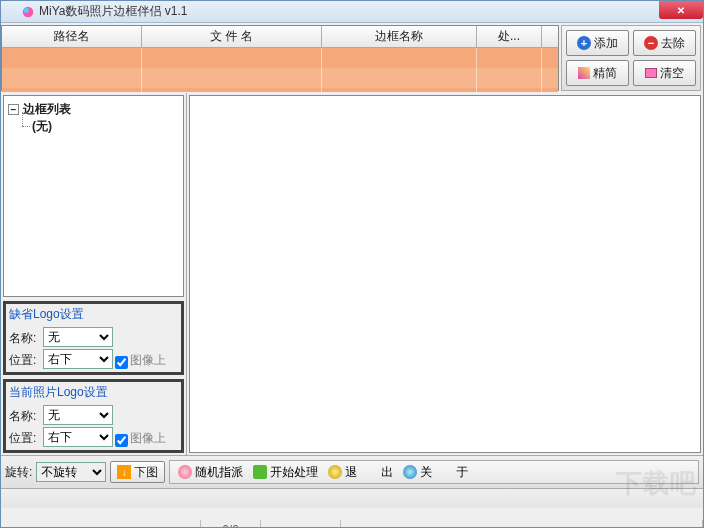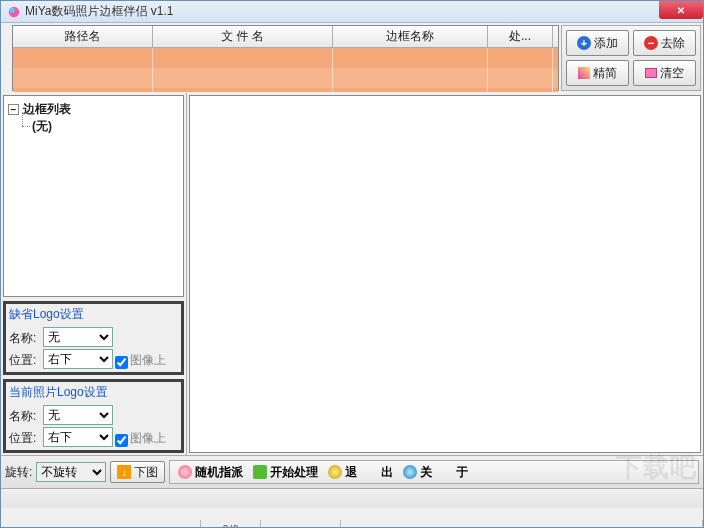--- a/index.html
+++ b/index.html
@@ -1,24 +1,24 @@
 <!DOCTYPE html>
 <html><head>
 <meta charset="utf-8">
 <style>
 * { box-sizing: border-box; margin: 0; padding: 0; font-family: "Microsoft YaHei", SimSun, sans-serif; font-size: 12px; }
 body { width: 704px; height: 528px; background: #efefef; border: 1px solid #6a8fb5; position: relative; overflow: hidden; }
 
-.titlebar { height: 22px; background: linear-gradient(#e8f0f8, #d4e2f0); display: flex; align-items: center; padding-left: 6px; position: relative; border-bottom: 1px solid #a0b8d0; }
+.titlebar { height: 22px; background: linear-gradient(#e8f0f8, #d4e2f0); display: flex; align-items: center; padding-left: 20px; position: relative; border-bottom: 1px solid #a0b8d0; }
 .titlebar .logo { width: 14px; height: 14px; margin-right: 4px; }
 .titlebar .title { color: #333; }
 .titlebar .close { position: absolute; right: 0; top: 0; width: 44px; height: 18px; background: linear-gradient(#e67,#c23); color: #fff; display: flex; align-items: center; justify-content: center; border-radius: 0 0 3px 3px; font-weight: bold; font-size: 10px; }
 
 .top-area { display: flex; height: 70px; }
-.grid-wrap { flex: 1; border: 1px solid #888; margin: 2px 0 2px 11px; background: #fff; }
+.grid-wrap { flex: 1; border: 1px solid #888; margin: 2px 0 2px 0; background: #fff; }
 .grid-header { display: flex; height: 22px; background: linear-gradient(#fdfdfd,#e8e8e8); border-bottom: 1px solid #aaa; }
 .grid-header div { border-right: 1px solid #b0b0b0; display: flex; align-items: center; justify-content: center; color: #222; }
 .col1 { width: 140px; } .col2 { width: 180px; } .col3 { width: 155px; } .col4 { width: 65px; }
 .grid-body { height: 44px; background: repeating-linear-gradient(#f5a97a,#f5a97a 20px,#f7b58c 20px,#f7b58c 40px); }
 .grid-body .cellrow { display: flex; height: 22px; }
 .grid-body .cellrow div { border-right: 1px solid rgba(255,255,255,.5); }
 
 .btn-panel { width: 140px; padding: 4px; border: 1px solid #aaa; margin: 2px; background: linear-gradient(#f5f5f5,#e0e0e0); display: grid; grid-template-columns: 1fr 1fr; gap: 4px; }
 .btn { height: 26px; background: linear-gradient(#fefefe,#e4e4e4); border: 1px solid #888; border-radius: 2px; display: flex; align-items: center; justify-content: center; gap: 3px; cursor: pointer; color: #222; }
 .ico-plus { width: 14px; height: 14px; border-radius: 50%; background: #2a6fd6; color: #fff; display: flex; align-items: center; justify-content: center; font-size: 11px; font-weight: bold; }
@@ -43,33 +43,33 @@
 .chk { width: 13px; height: 13px; }
 .hint { color: #888; }
 
 .right-pane { flex: 1; background: #fff; border: 1px solid #888; margin: 2px; }
 
 .bottom-bar { height: 28px; display: flex; align-items: center; padding: 16px 4px; border-top: 1px solid #aaa; gap: 4px; background: linear-gradient(#f0f0f0,#e0e0e0); }
 .bottom-bar label { color: #222; }
 .bottom-bar select { width: 70px; height: 20px; border: 1px solid #7a9; }
 .smbtn { height: 22px; padding: 0 6px; background: linear-gradient(#fefefe,#e4e4e4); border: 1px solid #888; border-radius: 2px; display: flex; align-items: center; gap: 3px; cursor: pointer; color: #222; }
 .ico-down { width: 14px; height: 14px; background: #f90; color: #fff; display: flex; align-items: center; justify-content: center; font-size: 10px; font-weight: bold; }
-.toolbar-main { flex: 1; border: 1px solid #aaa; height: 24px; display: flex; align-items: center; padding: 0 4px; gap: 2px; background: linear-gradient(#f8f8f8,#e8e8e8); font-weight: bold; }
+.toolbar-main { flex: 1; border: 1px solid #aaa; height: 24px; display: flex; align-items: center; padding: 0 4px; gap: 2px; background: linear-gradient(#f8f8f8,#e8e8e8); }
 .tb-item { display: flex; align-items: center; gap: 3px; padding: 0 4px; height: 20px; cursor: pointer; }
 .circ { width: 14px; height: 14px; border-radius: 50%; display: inline-block; }
 .c-pink { background: radial-gradient(#fcd,#e68); }
 .c-green { background: #5b3; position: relative; border-radius: 2px; }
 .c-gold { background: radial-gradient(#fe8,#c90); }
 .c-blue { background: radial-gradient(#aef,#27b); }
 
 .status-bar { height: 20px; display: flex; border-top: 1px solid #aaa; background: linear-gradient(#f0f0f0,#e4e4e4); }
 .status-cell { border-right: 1px solid #bbb; height: 100%; display: flex; align-items: center; justify-content: center; color: #666; font-size: 12px; margin-top: 31px; }
 .sc1 { width: 200px; } .sc2 { width: 60px; } .sc3 { width: 80px; } .sc4 { flex: 1; }
 
-.watermark { position: absolute; right: 6px; bottom: 42px; color: rgba(0,0,0,.08); font-size: 26px; font-weight: bold; pointer-events: none; letter-spacing: 1px; }
+.watermark { position: absolute; right: 6px; bottom: 26px; color: rgba(0,0,0,.08); font-size: 26px; font-weight: bold; pointer-events: none; letter-spacing: 1px; }
 </style>
 </head>
 <body>
 
 <div class="titlebar">
   <svg class="logo" viewBox="0 0 16 16">
       <circle cx="8" cy="8" r="6" fill="#f5a"></circle>
       <circle cx="6" cy="6" r="3" fill="#5cf"></circle>
     </svg>
   <span class="title">MiYa数码照片边框伴侣 v1.1</span>

